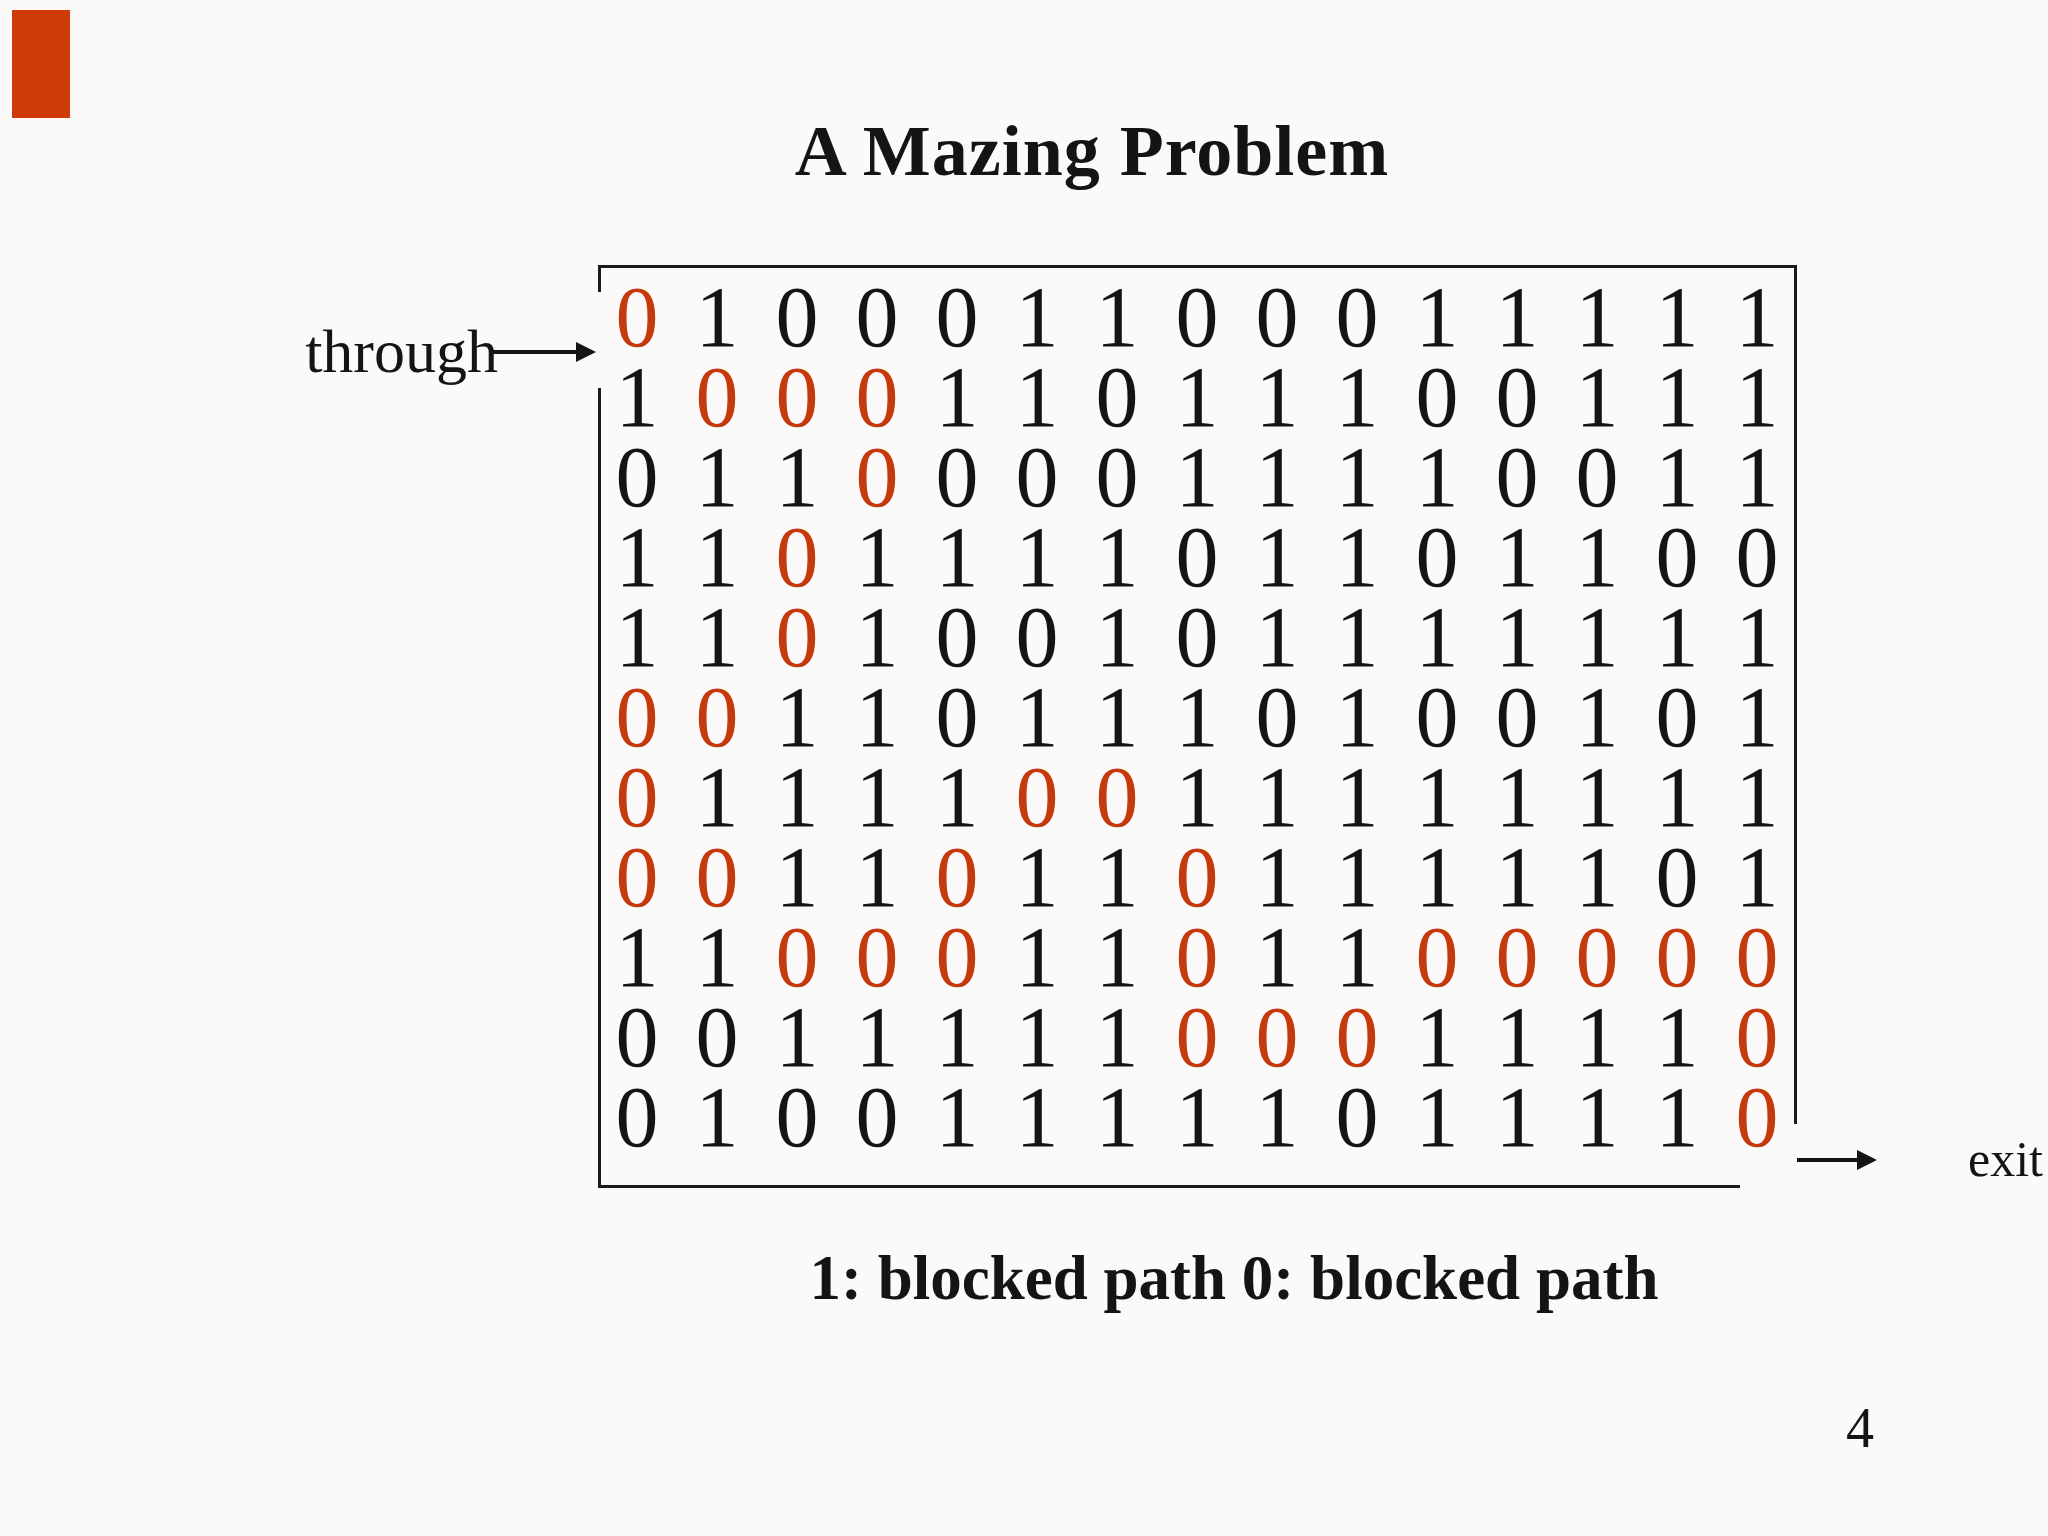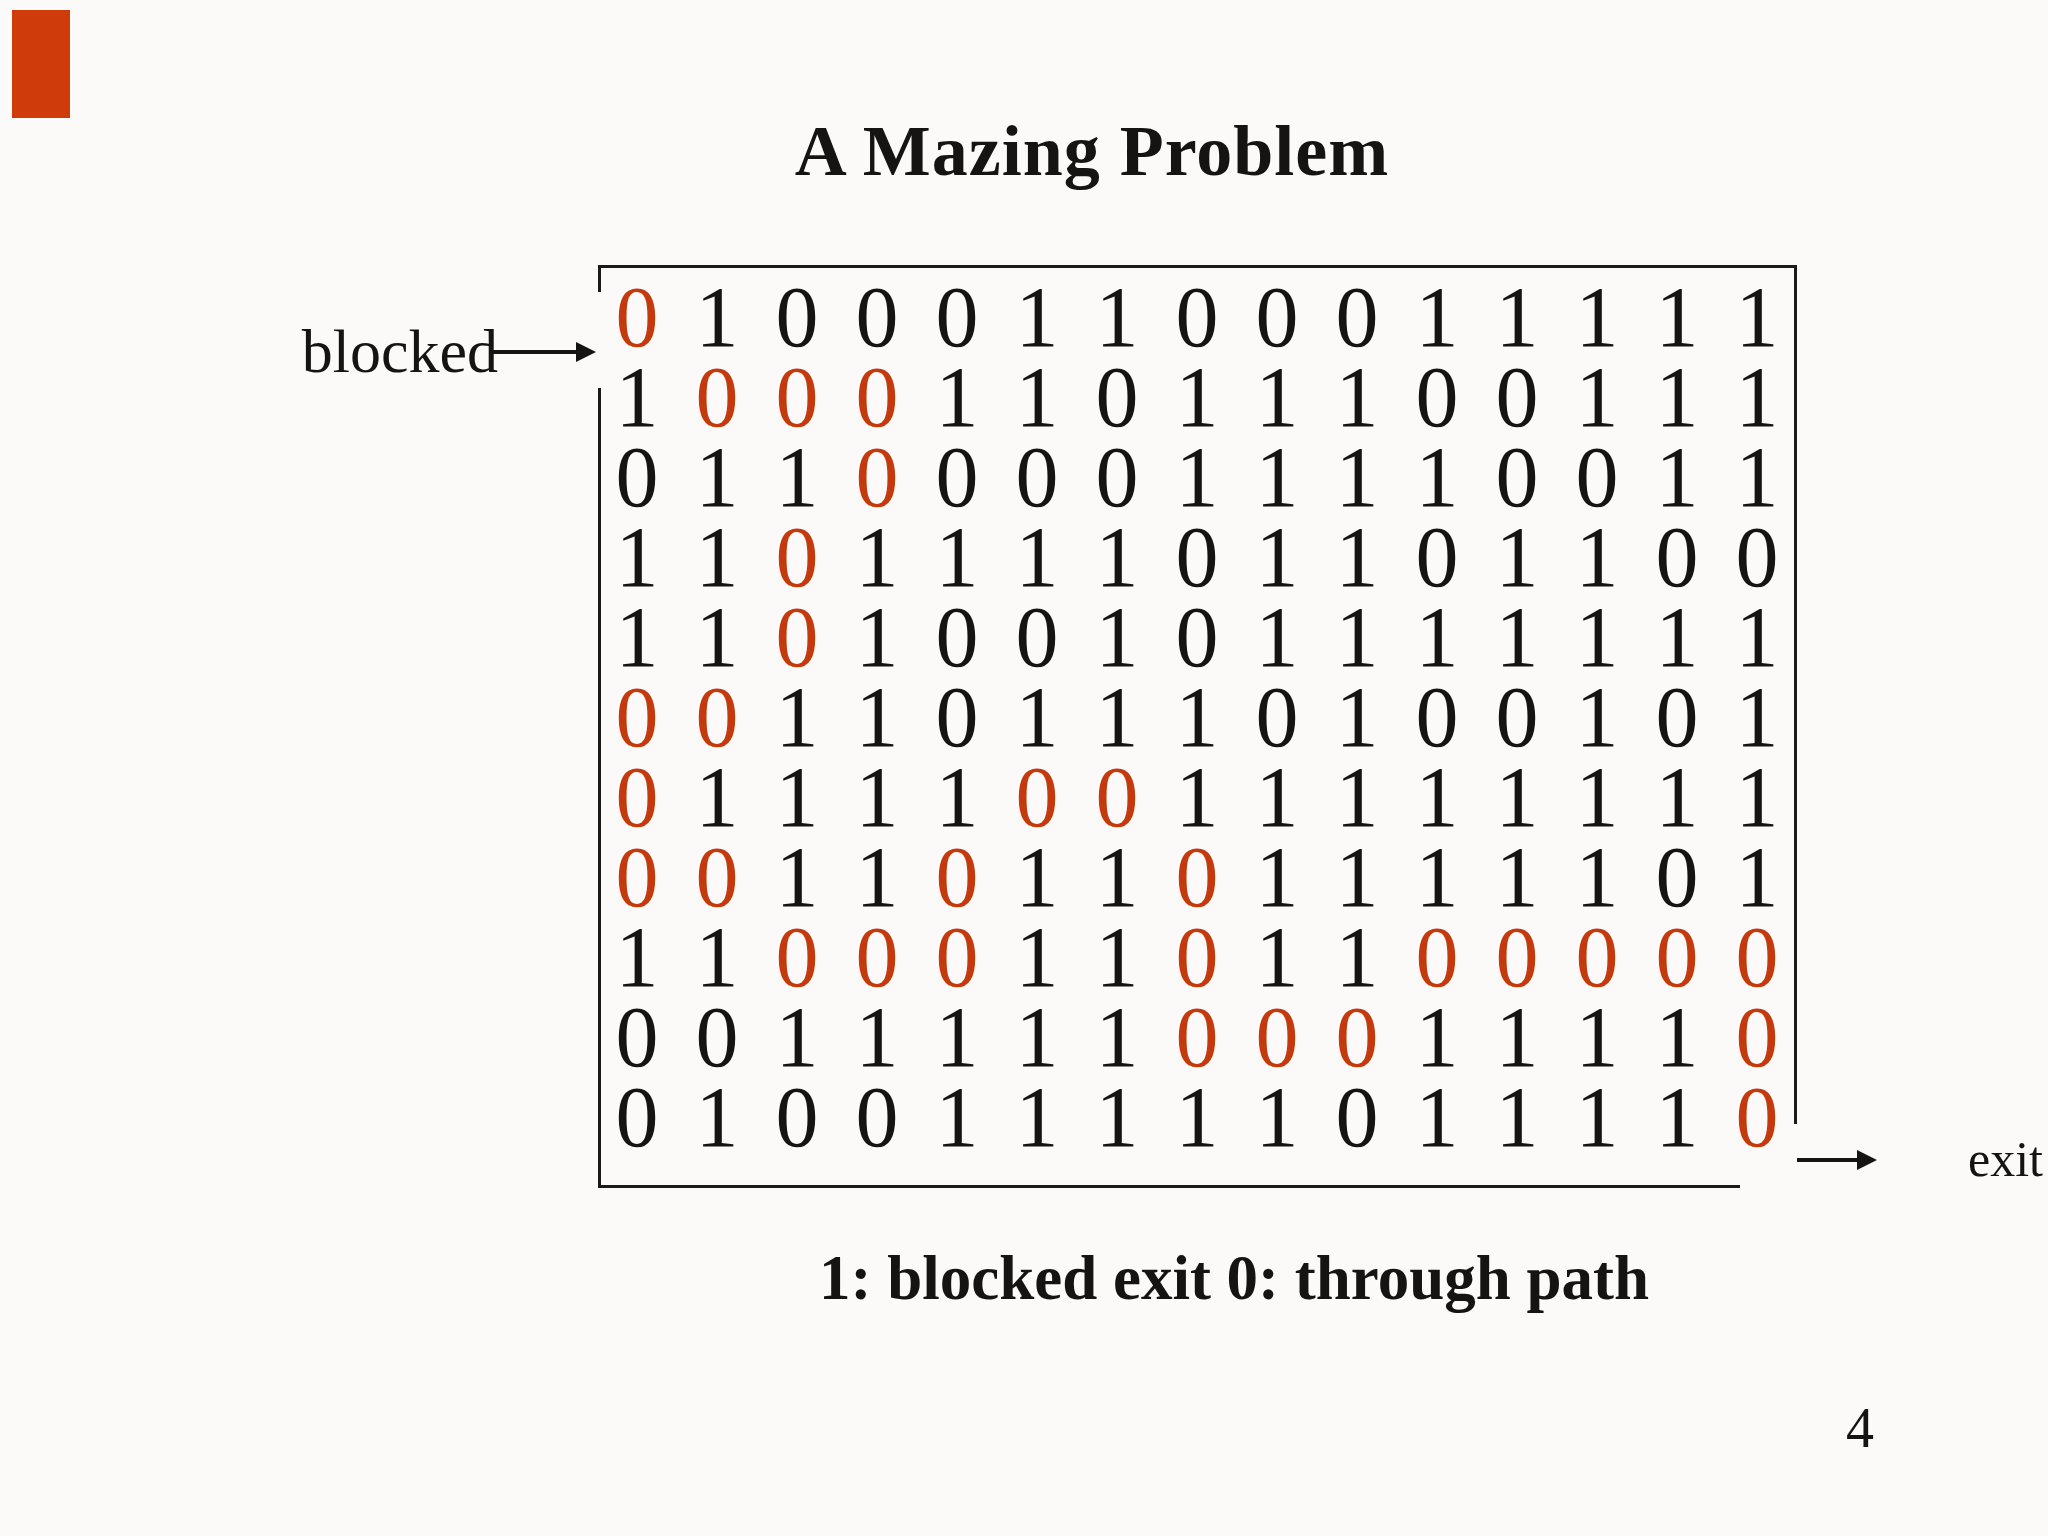--- a/index.html
+++ b/index.html
@@ -238,27 +238,27 @@
     <div class="cell">1</div>
     <div class="cell">1</div>
     <div class="cell">0</div>
     <div class="cell">1</div>
     <div class="cell">1</div>
     <div class="cell">1</div>
     <div class="cell">1</div>
     <div class="cell red">0</div>
   </div>
 
-<div class="abs entrance-label">blocked</div>
+<div class="abs entrance-label">through</div>
 <svg class="abs" style="left:488px;top:336px;" width="110" height="32" viewBox="0 0 110 32">
   <line x1="2" y1="16" x2="90" y2="16" stroke="#151413" stroke-width="4"></line>
   <polygon points="88,6 108,16 88,26" fill="#151413"></polygon>
 </svg>
 
 <svg class="abs" style="left:1797px;top:1144px;" width="82" height="32" viewBox="0 0 82 32">
   <line x1="0" y1="16" x2="62" y2="16" stroke="#151413" stroke-width="4"></line>
   <polygon points="60,6 80,16 60,26" fill="#151413"></polygon>
 </svg>
 <div class="abs exit-label">exit</div>
 
-<div class="abs caption">1: blocked exit 0: through path</div>
+<div class="abs caption">1: blocked path 0: blocked path</div>
 
 <div class="abs page-number">4</div>
 
 </body></html>

